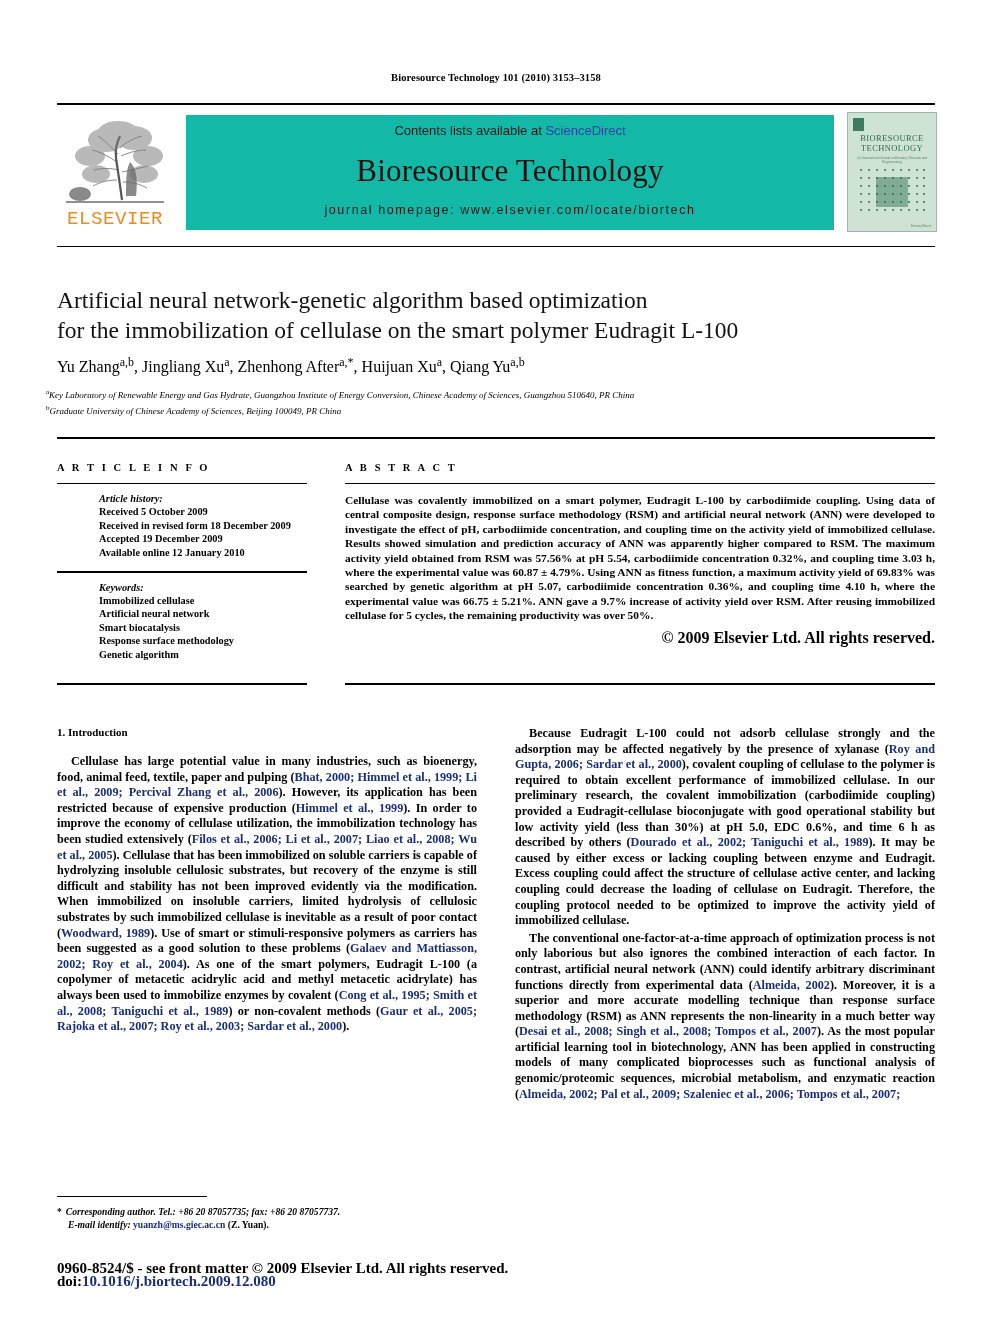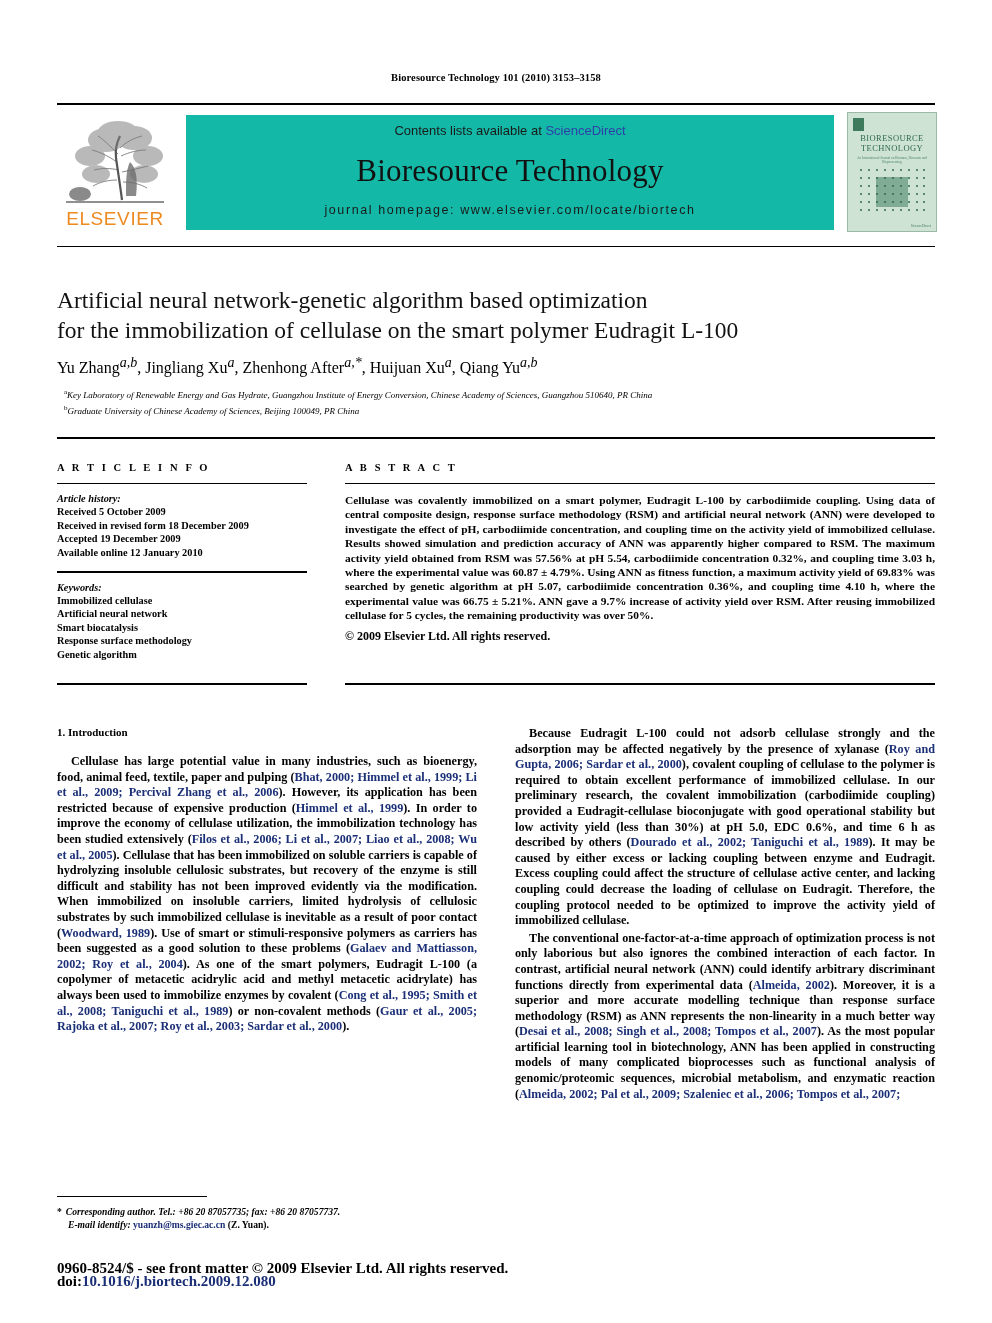--- a/index.html
+++ b/index.html
@@ -49,21 +49,21 @@
   .elsevier-logo .tree-box {
     width: 110px; height: 94px;
     position: relative;
     overflow: hidden;
   }
   .elsevier-logo .word {
     position: absolute;
     left: 0; top: 96px;
     width: 110px;
     text-align: center;
-    font-family: Liberation Sans, sans-serif;
+    font-family: Liberation Mono, monospace;
     font-size: 19px;
     letter-spacing: .6px;
     color: #ED8B22;
   }
 
   .sd-banner {
     position: absolute;
     left: 186px; top: 115px;
     width: 648px;
     height: 115px;
@@ -167,24 +167,24 @@
     color: #111;
   }
   .authors {
     position: absolute;
     left: 57px; top: 352px;
     width: 878px;
     font-family: "Liberation Serif", serif;
     font-size: 16px;
     line-height: 21px;
   }
-  .authors sup { font-size: 14px; font-style: italic; }
+  .authors sup { font-size: 12px; }
   .affils {
     position: absolute;
-    left: 64px; top: 386px;
+    left: 46px; top: 386px;
     width: 878px;
     font-size: 9px;
     font-style: italic;
     line-height: 12.5px;
   }
   .affils sup { font-style: normal; font-size: 7px; }
 
   .head-rule-3 {
     position: absolute;
     left: 57px; top: 437px;
@@ -208,20 +208,21 @@
   .info-col .rule {
     width: 250px; height: 1px;
     background: #000;
     margin: 10px 0 8px 0;
   }
   .info-col .rule.thick { height: 1.5px; margin: 12px 0 8px 0; }
   .info-block {
     font-size: 10.3px;
     line-height: 13.4px;
     font-weight: bold;
+    margin-left: 42px;
   }
   .info-block .hdr {
     font-style: italic;
   }
   .abs-col {
     position: absolute;
     left: 345px; top: 462px;
     width: 590px;
   }
   .abs-col .rule {
@@ -229,22 +230,23 @@
     background: #000;
     margin: 10px 0 9px 0;
   }
   .abstract-text {
     font-size: 11.4px;
     line-height: 14.4px;
     text-align: justify;
     font-weight: bold;
   }
   .copyright {
-    font-size: 12px;
-    font-weight: bold;
+    font-size: 16px;
+    font-weight: bold;
+    text-align: right;
     margin-top: 6px;
   }
   .abs-bottom-rule {
     position: absolute;
     left: 345px; top: 683px;
     width: 590px; height: 1.5px;
     background: #000;
   }
   .info-bottom-rule {
     position: absolute;

